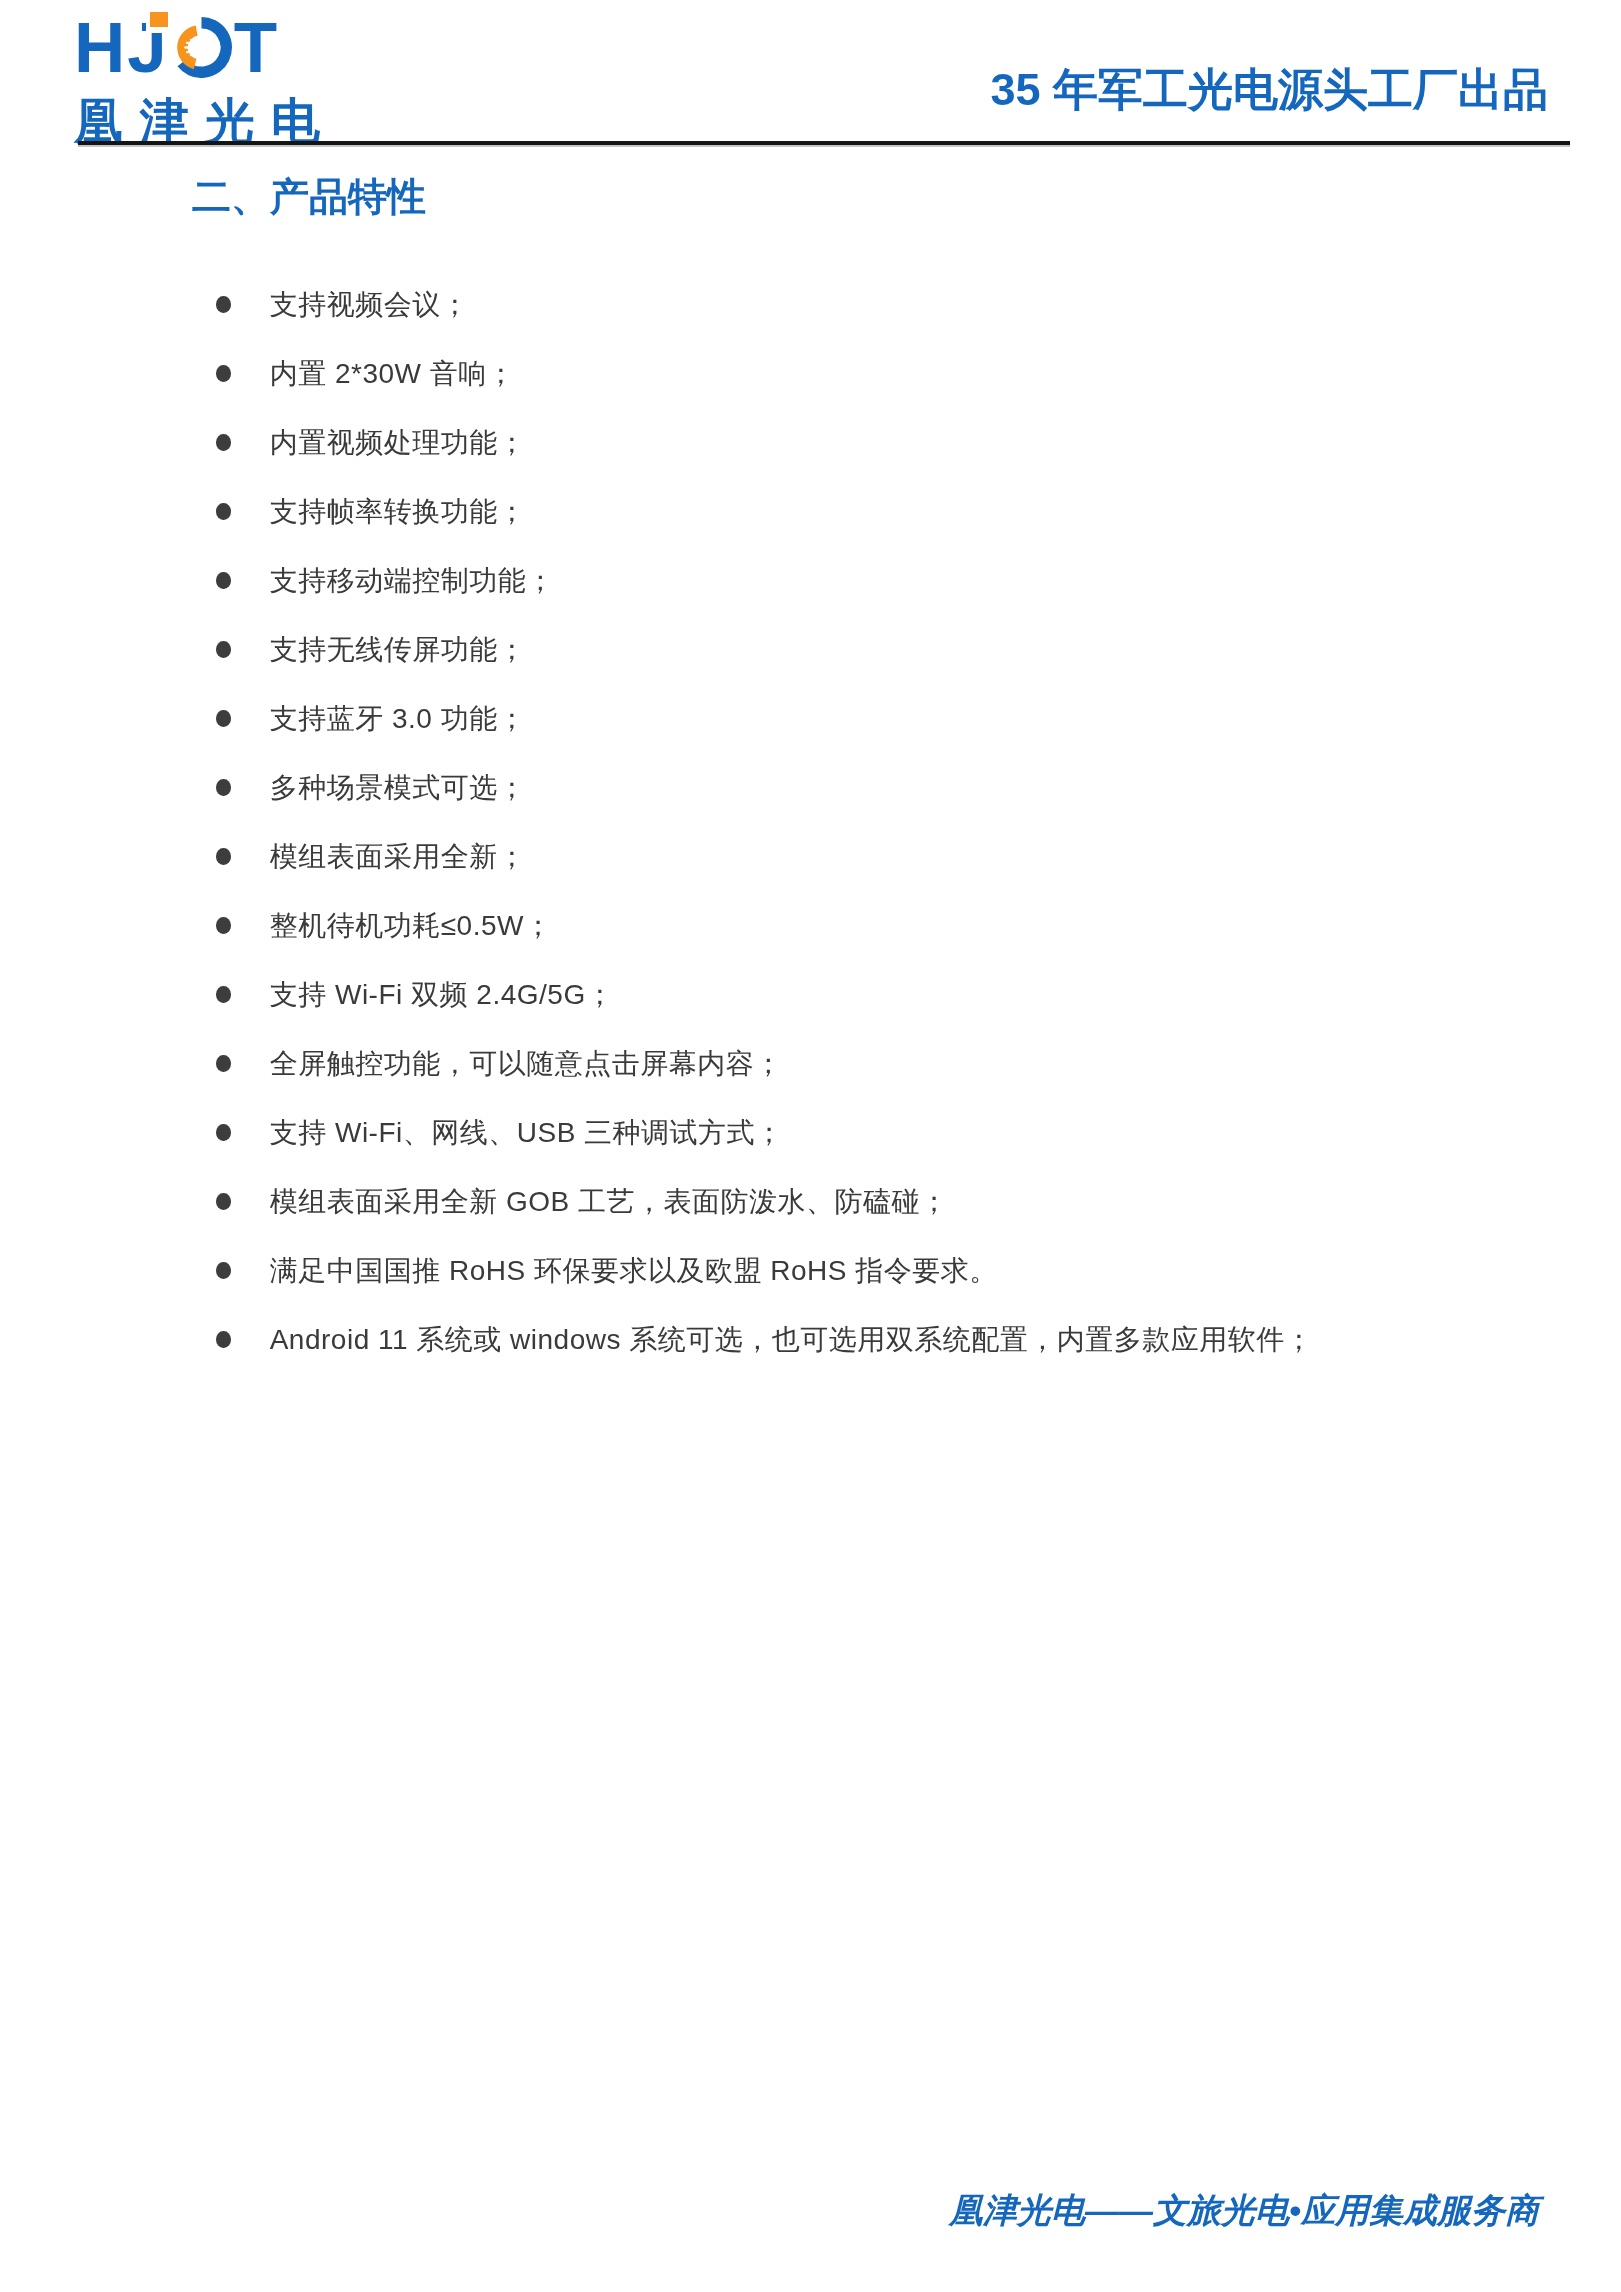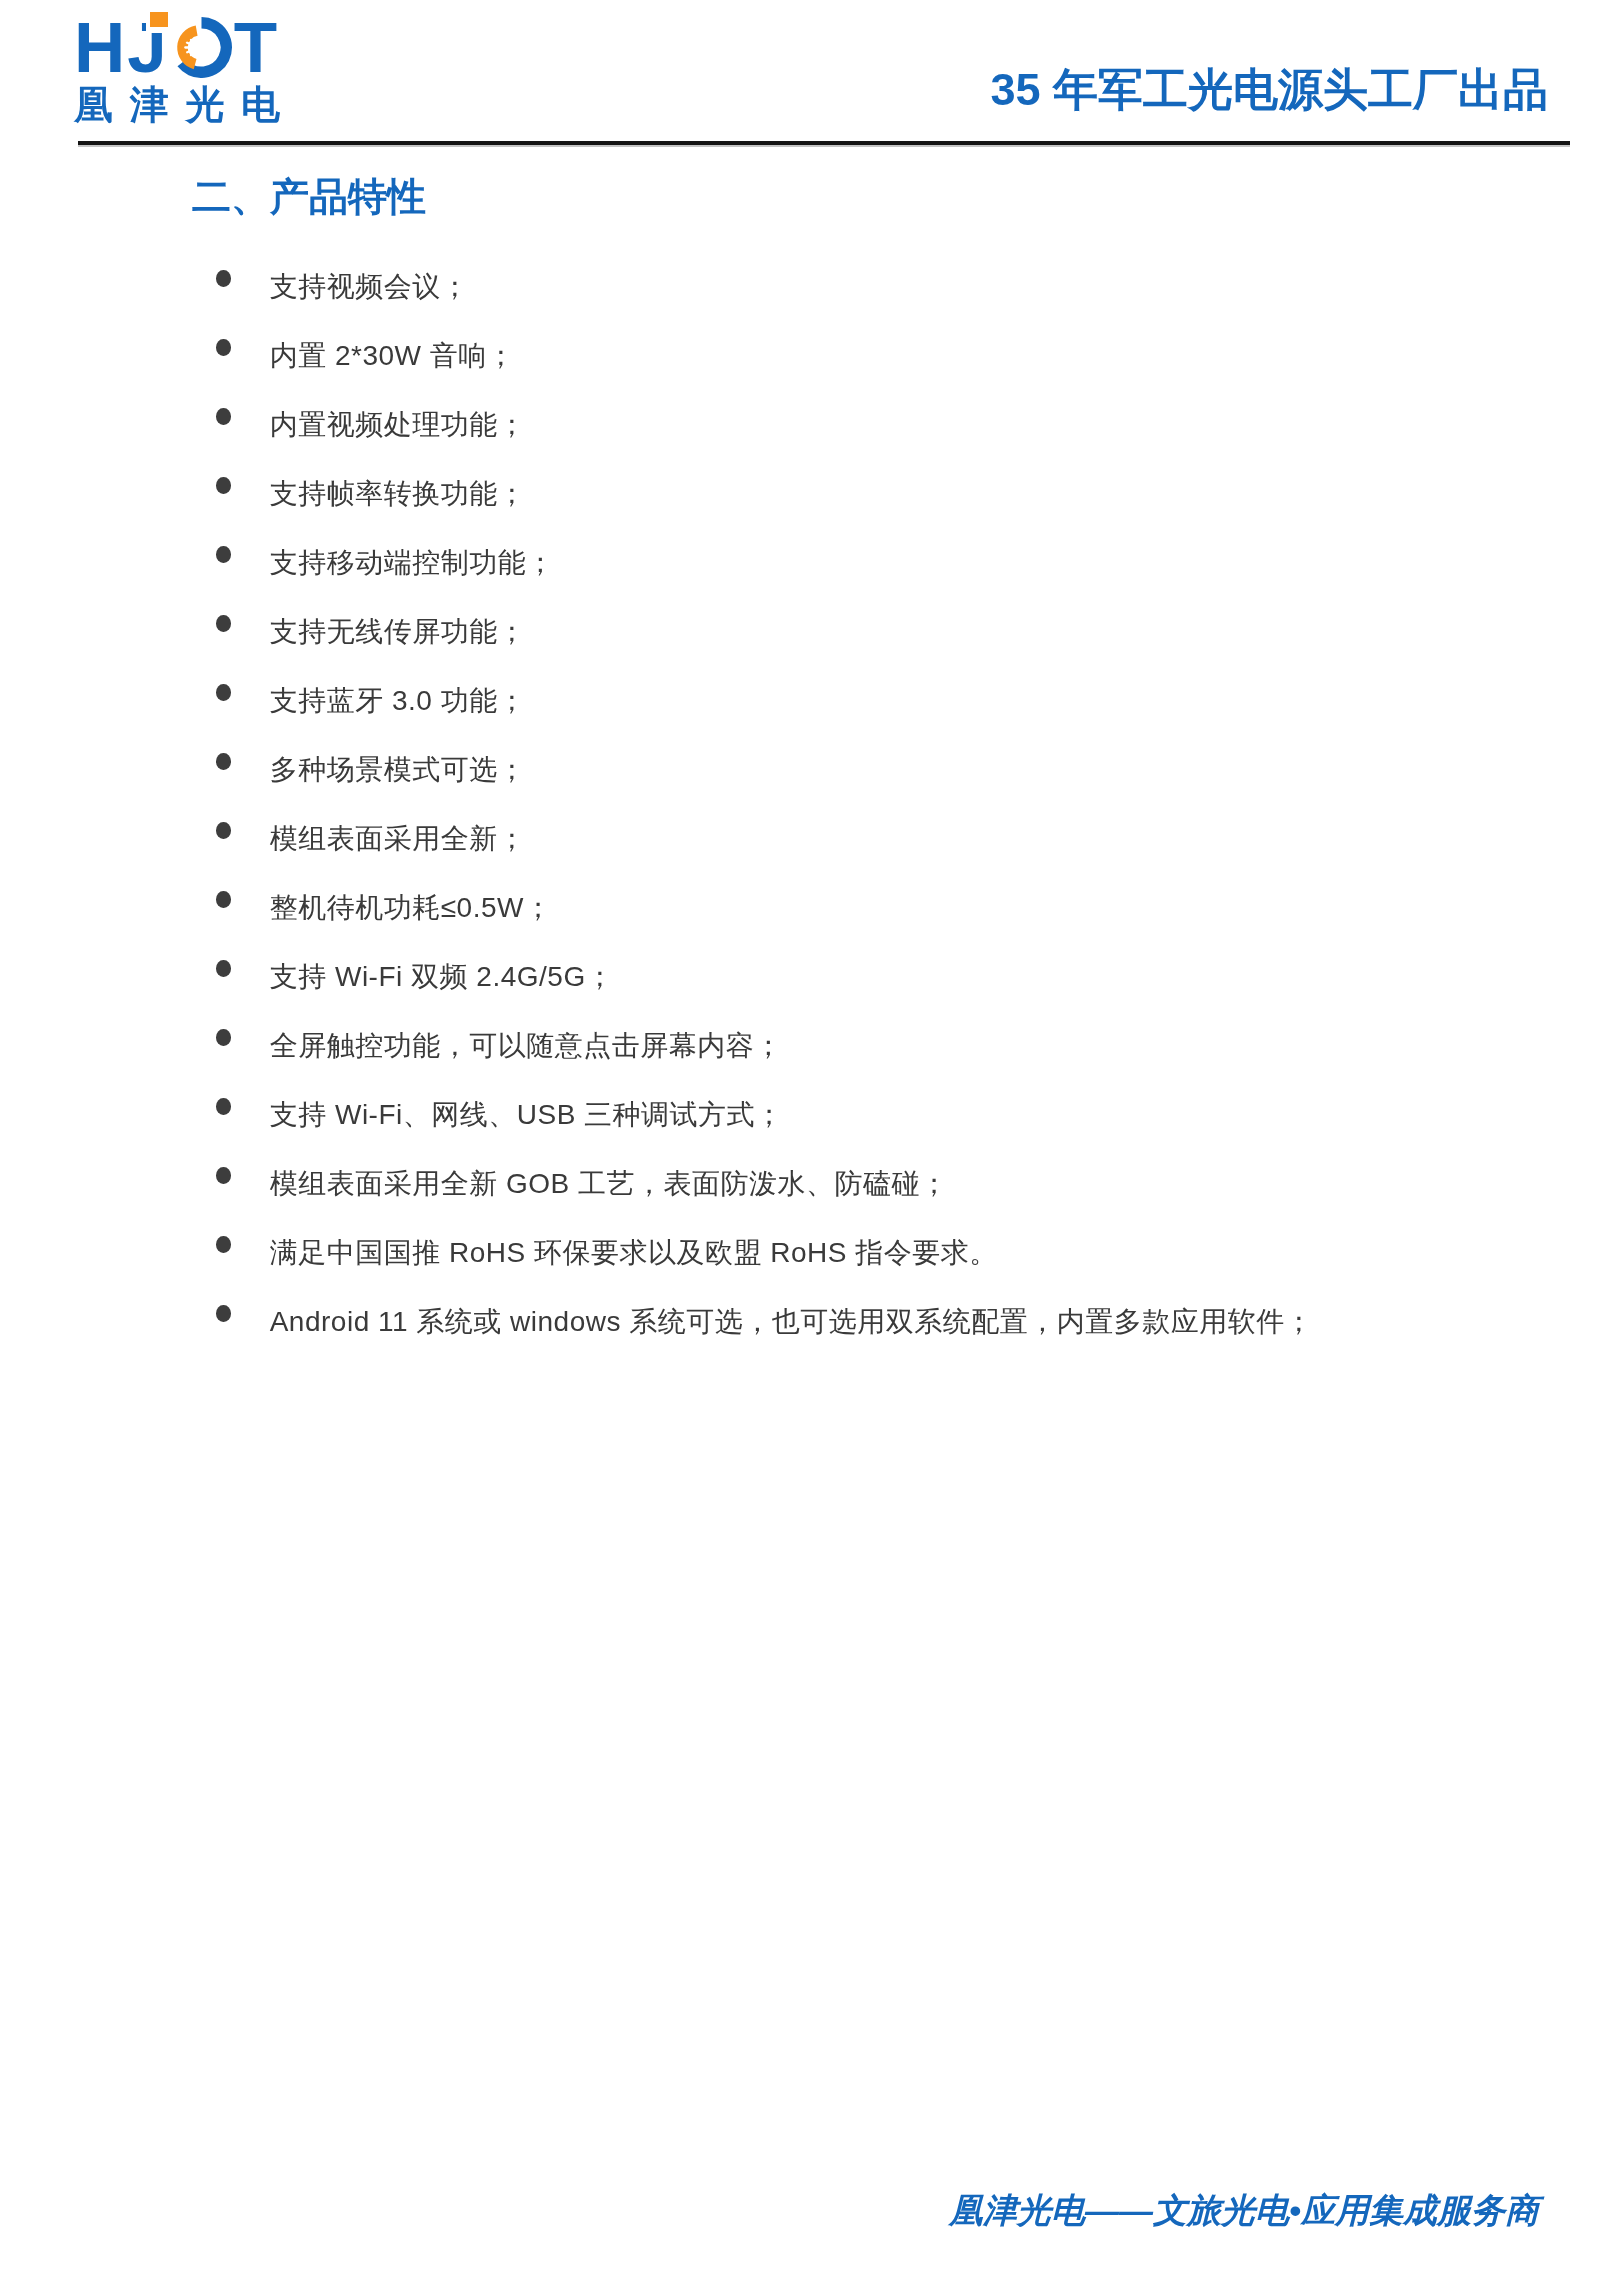--- a/index.html
+++ b/index.html
@@ -22,22 +22,22 @@
   .logo-letter { display:inline-block; }
   .logo-j { position:relative; display:inline-block; }
   .logo-j::before {           
     content:""; position:absolute; top:-3.9px; left:46%; right:-2px; height:25.5px; background:#ffffff;
   }
   .logo-j::after {            
     content:""; position:absolute; top:0px; right:1px; width:17.6px; height:15.7px; background:#F7941E;
   }
   .logo-o { width:61px; height:61px; margin:0 2px; }
   .logo-sub {
-    margin-top:2px;
-    font-size:39px; font-weight:bold; color:#1467BC;
+    margin-top:14px;
+    font-size:49px; font-weight:bold; color:#1467BC;
     letter-spacing:16.7px; white-space:nowrap; line-height:1;
   }
   .slogan {
     position:absolute; top:65px; right:73px;
     font-size:45px; font-weight:bold; color:#1467BC;
     line-height:1.1; white-space:nowrap;margin-left:41px;
   }
   .rule {
     position:absolute; top:141px; left:78px; width:1492px; height:3.9px;
     background:#141414;
@@ -50,21 +50,21 @@
     font-size:39px; font-weight:bold; color:#1467BC;
     line-height:1.2; white-space:nowrap;
   }
 
   
   .features {
     position:absolute; left:216px; top:270px; right:59px;
     margin:0; padding:0; list-style:none;
   }
   .features li {
-    display:flex; align-items:flex-start;
+    display:flex; align-items:center;
     height:69px;
   }
   .dot {
     flex:0 0 auto;
     width:14.7px; height:16.7px; border-radius:50%;
     background:#3d3d3d; margin-right:39px;
   }
   .feature-text {
     font-size:28px; color:#3a3a3a; line-height:1.2;
     letter-spacing:0.5px; white-space:nowrap;

